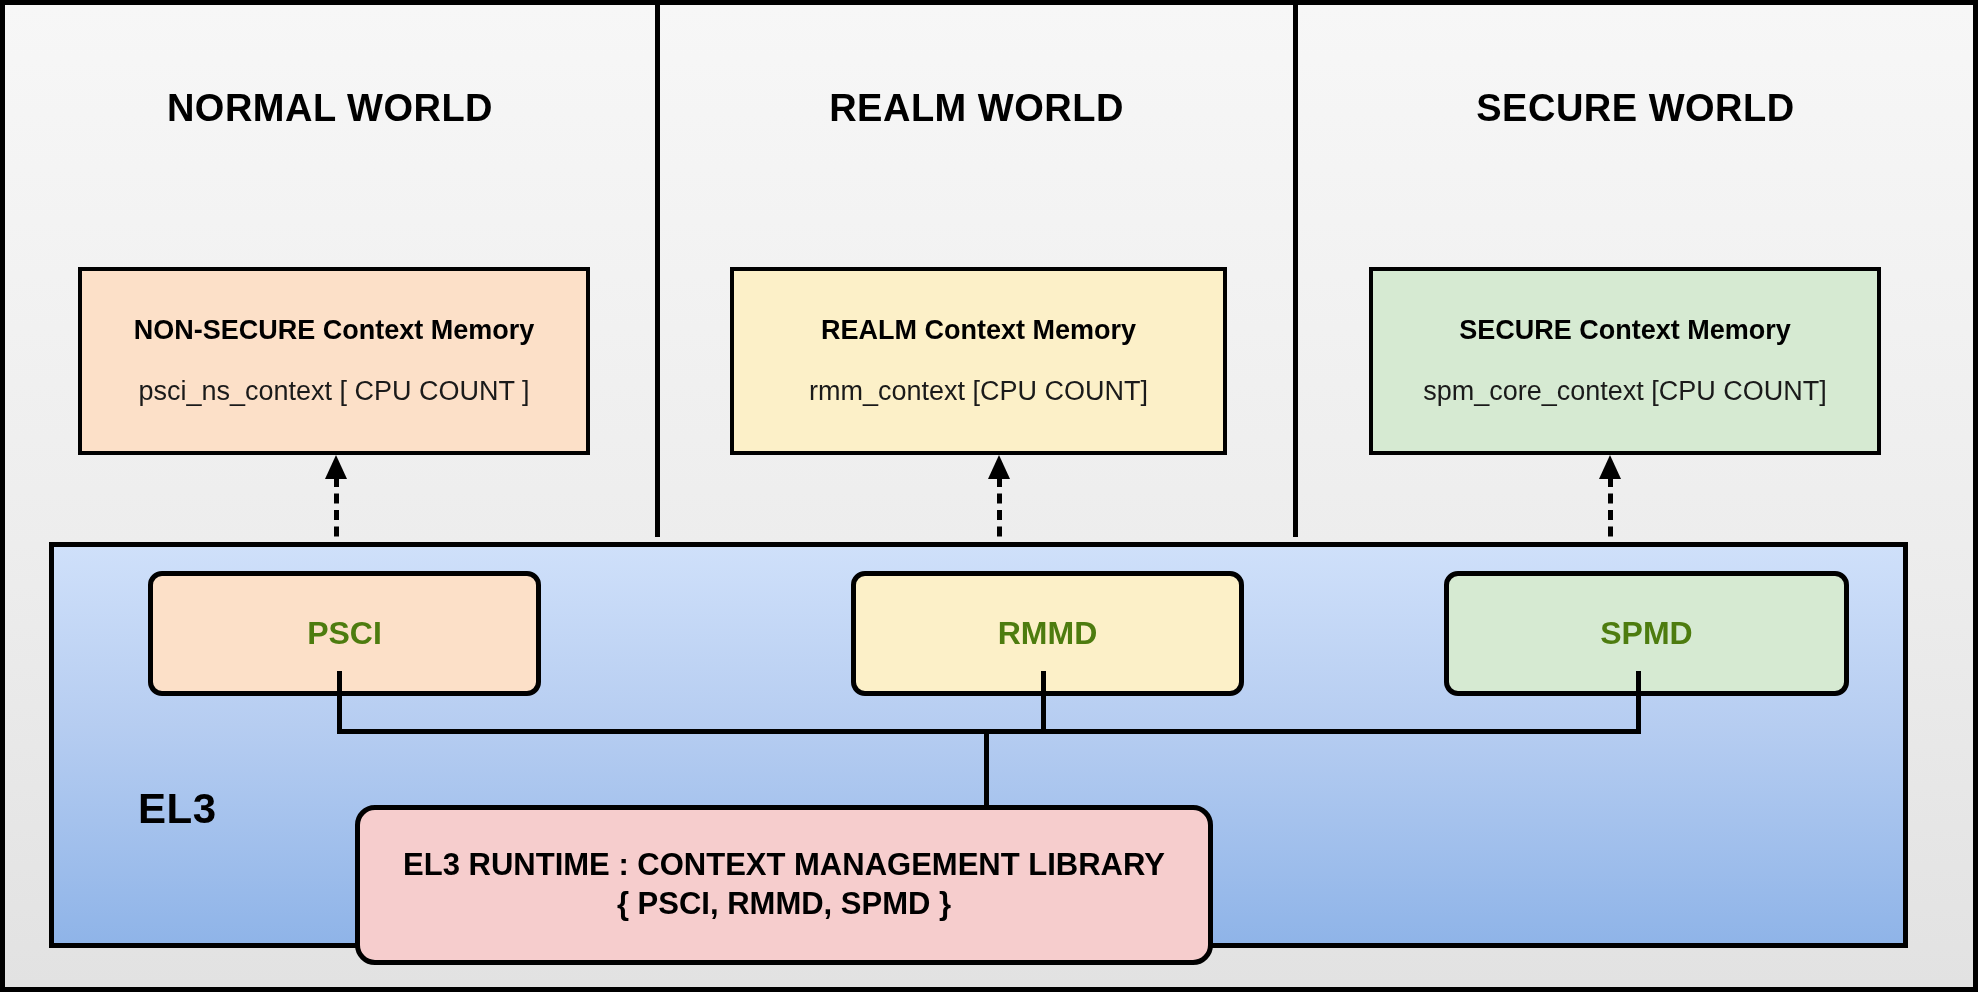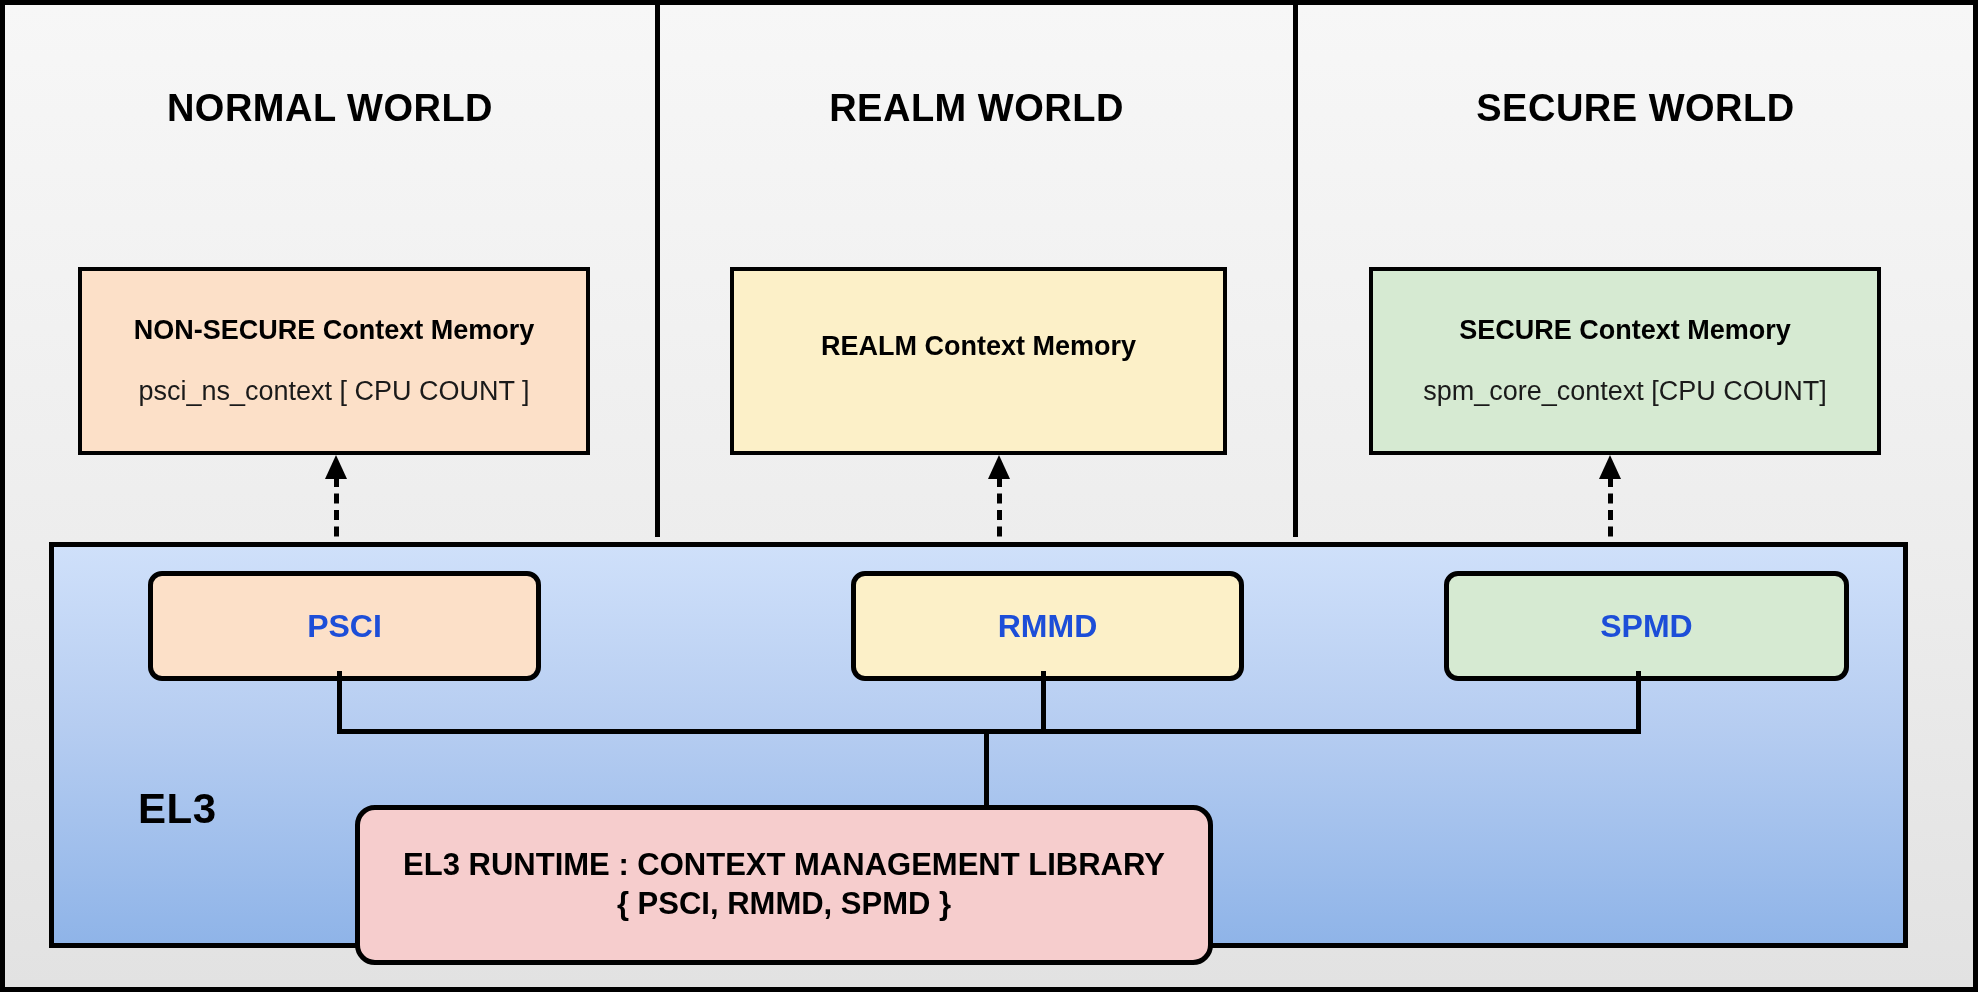--- a/index.html
+++ b/index.html
@@ -139,30 +139,30 @@
     font-size: 42px;
     font-weight: bold;
     color: #000000;
     letter-spacing: 0.5px;
   }
 
   
   .svc-box {
     position: absolute;
     top: 24px;
-    height: 110px;
+    height: 125px;
     box-sizing: border-box;
     border: 5px solid #000000;
     border-radius: 14px;
     display: flex;
     align-items: center;
     justify-content: center;
     font-size: 32px;
     font-weight: bold;
-    color: #1d4ed8;
+    color: #4d7c0f;
   }
   #svc-psci { left: 94px;  width: 393px; background: #fce0c8; }
   #svc-rmmd { left: 797px; width: 393px; background: #fcf0c8; }
   #svc-spmd { left: 1390px;width: 405px; background: #d6ead2; }
 
   
   .conn-drop {
     position: absolute;
     width: 0;
     border-left: 5px solid #000000;
@@ -238,20 +238,21 @@
     </div>
   </div>
 
   <div class="ctx-box" id="ctx-box-ns">
     <div class="ctx-title">NON-SECURE Context Memory</div>
     <div class="ctx-sub">psci_ns_context  [ CPU COUNT ]</div>
   </div>
 
   <div class="ctx-box" id="ctx-box-realm">
     <div class="ctx-title">REALM Context Memory</div>
+    <div class="ctx-sub">rmm_context [CPU COUNT]</div>
   </div>
 
   <div class="ctx-box" id="ctx-box-secure">
     <div class="ctx-title">SECURE Context Memory</div>
     <div class="ctx-sub">spm_core_context  [CPU COUNT]</div>
   </div>
 
   <div class="dashed-arrow" id="arrow-ns">
     <div class="head-up"></div>
     <div class="stem"></div>

